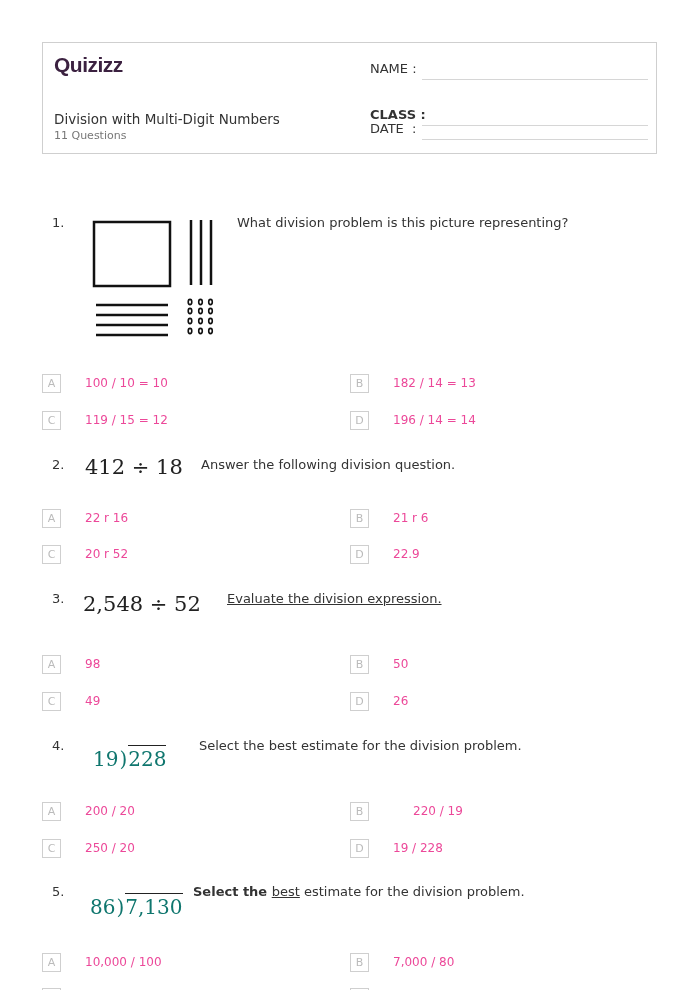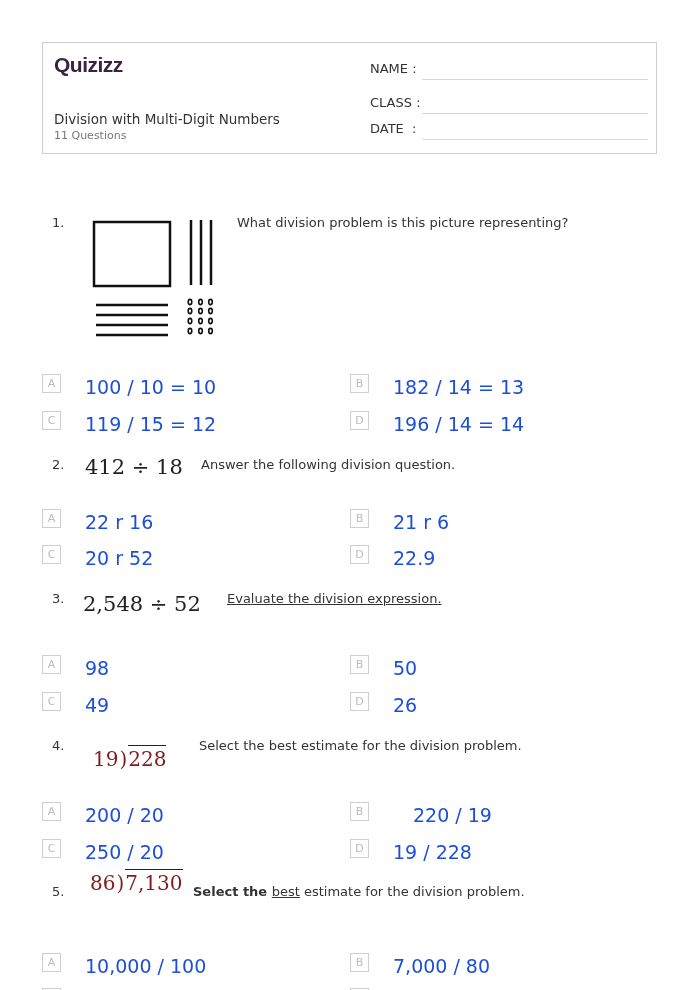--- a/index.html
+++ b/index.html
@@ -13,39 +13,39 @@
   .quiz-count { position: absolute; left: 11px; top: 86px; font-size: 11px; color: #777; }
   .field { position: absolute; left: 327px; font-size: 13px; color: #333; width: 278px; height: 20px; }
   .field .lbl { position: absolute; left: 0; top: 0; }
   .field .line { position: absolute; left: 52px; right: 0; top: 18px; border-bottom: 1px solid #d6d6d6; }
 
   .qnum { position: absolute; left: 52px; font-size: 13px; color: #333; }
   .qtext { position: absolute; font-size: 13px; color: #333; }
   .math { position: absolute; font-family: "DejaVu Serif", "Liberation Serif", serif; color: #222; }
   .opt-box { position: absolute; width: 19px; height: 19px; border: 1px solid #cfcfcf; box-sizing: border-box;
              font-size: 11px; color: #bbb; text-align: center; line-height: 17px; }
-  .opt-text { position: absolute; font-size: 19px; color: #1d4ed8; }
-  .longdiv { position: absolute; font-family: "DejaVu Serif", "Liberation Serif", serif; font-size: 20px; color: #7f1d1d; }
+  .opt-text { position: absolute; font-size: 12px; color: #ec4899; }
+  .longdiv { position: absolute; font-family: "DejaVu Serif", "Liberation Serif", serif; font-size: 20px; color: #0f766e; }
   .longdiv .divisor { display: inline-block; }
   .longdiv .bracket { display: inline-block; margin: 0 1px; }
   .longdiv .dividend { display: inline-block; border-top: 1.5px solid #222; padding-top: 1px; }
   u { text-decoration: underline; }
 </style>
 </head>
 <body>
 
 <div class="header">
   <div class="logo">Quizizz</div>
   <div class="quiz-title">Division with Multi-Digit Numbers</div>
   <div class="quiz-count">11 Questions</div>
   <div class="field" style="top:18px;">
     <span class="lbl">NAME :</span>
     <span class="line"></span>
   </div>
-  <div class="field" style="top:52px;">
+  <div class="field" style="top:64px;font-weight:bold;">
     <span class="lbl">CLASS :</span>
     <span class="line"></span>
   </div>
   <div class="field" style="top:78px;">
     <span class="lbl" style="white-space:pre;">DATE  :</span>
     <span class="line"></span>
   </div>
 </div>
 
 <div>
@@ -128,21 +128,21 @@
   <div class="opt-box" style="left:350px; top:802px;">B</div>
   <span class="opt-text" style="left:393px; top:804px;margin-left:20px;">220 / 19</span>
   <div class="opt-box" style="left:42px; top:839px;">C</div>
   <span class="opt-text" style="left:85px; top:841px;">250 / 20</span>
   <div class="opt-box" style="left:350px; top:839px;">D</div>
   <span class="opt-text" style="left:393px; top:841px;">19 / 228</span>
 </div>
 
 <div>
   <span class="qnum" style="top:884px;">5.</span>
-  <div class="longdiv" style="left:90px; top:869px;">
+  <div class="longdiv" style="left:90px; top:893px;">
     <span class="divisor">86</span><span class="bracket">)</span><span class="dividend">7,130</span>
   </div>
   <span class="qtext" style="left:193px; top:884px;"><span style="white-space:pre;font-weight:bold;">Select the </span><u>best</u><span style="white-space:pre;"> estimate for the division problem.</span></span>
 
   <div class="opt-box" style="left:42px; top:953px;">A</div>
   <span class="opt-text" style="left:85px; top:955px;">10,000 / 100</span>
   <div class="opt-box" style="left:350px; top:953px;">B</div>
   <span class="opt-text" style="left:393px; top:955px;">7,000 / 80</span>
   <div class="opt-box" style="left:42px; top:988px;"></div>
   <div class="opt-box" style="left:350px; top:988px;"></div>

